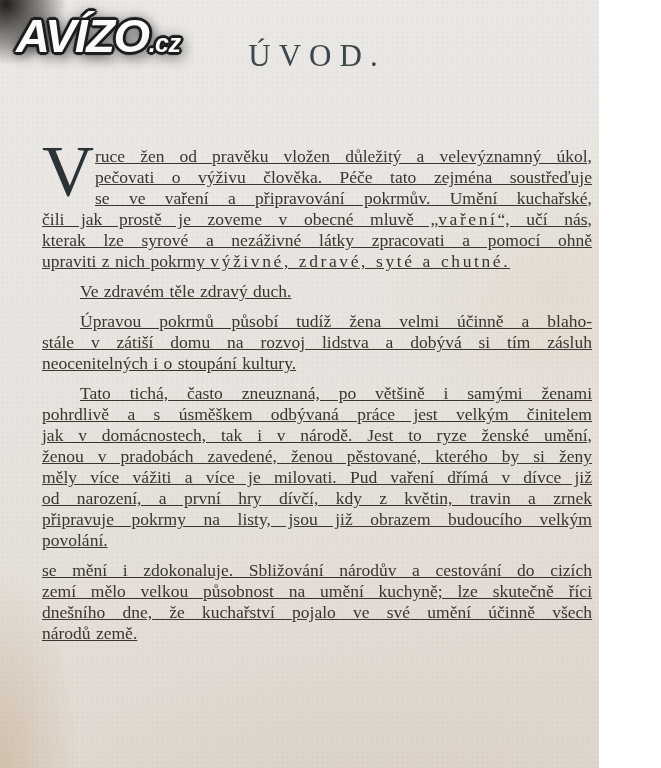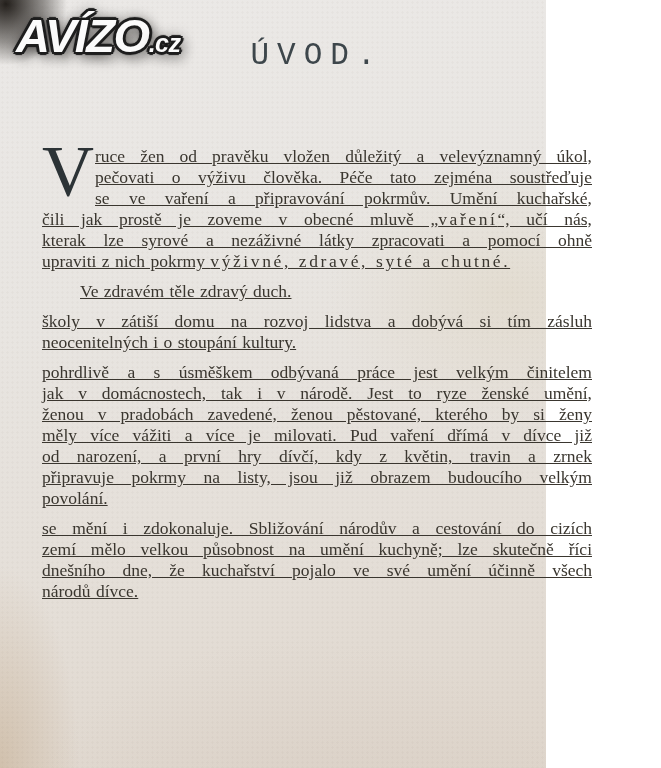--- a/index.html
+++ b/index.html
@@ -1,21 +1,21 @@
 <!DOCTYPE html>
 <html><head>
 <meta charset="utf-8">
 <style>
   html,body{margin:0;padding:0;}
   body{
     width:661px;height:768px;overflow:hidden;
     font-family:"Liberation Serif", serif;
   }
   .photo{
-    position:relative;width:546px;height:768px;
+    position:relative;width:599px;height:768px;
     background:
       radial-gradient(circle 90px at 6px 4px, rgba(18,14,10,0.92), rgba(18,14,10,0.40) 42%, rgba(18,14,10,0) 68%),
       radial-gradient(ellipse 260px 190px at 93% 38%, rgba(205,185,140,0.17), transparent 70%),
       radial-gradient(ellipse 110px 280px at 0% 100%, rgba(172,135,90,0.30), transparent 72%),
       radial-gradient(ellipse 420px 320px at 55% 112%, rgba(185,165,150,0.14), transparent 70%),
       linear-gradient(168deg, #ebe9e7 0%, #e8e5e1 38%, #e4ded7 72%, #ded5cb 100%);
   }
   
   .photo::after{
     content:"";position:absolute;inset:0;pointer-events:none;opacity:.55;
@@ -29,21 +29,21 @@
     font-size:47px;letter-spacing:-1.5px;color:#fbfbfb;
     text-shadow:
       2px 2px 0 #1d1d1d, -2px 2px 0 #1d1d1d, 2px -2px 0 #1d1d1d, -2px -2px 0 #1d1d1d,
       3px 0 1px #1d1d1d, -3px 0 1px #1d1d1d, 0 3px 1px #161616, 0 -3px 1px #1d1d1d,
       0 0 14px rgba(12,10,8,.75), 5px 7px 12px rgba(12,10,8,.45);
   }
   .logo .tld{font-size:25px;letter-spacing:-0.5px;}
   .page-title{
     position:absolute;left:42px;top:38px;width:550px;margin:0;z-index:2;
     text-align:center;font-weight:normal;
-    font-family:Liberation Mono, monospace;
+    font-family:Liberation Serif, serif;
     font-size:31px;letter-spacing:8px;color:#3d464b;
   }
   .body-text{
     position:absolute;left:42px;top:146px;width:550px;z-index:2;
     font-size:17.5px;line-height:21px;color:#3a362f;
     word-spacing:1px;
   }
   .para{margin:0 0 9px 0;}
   .para::after{content:"";display:block;clear:both;}
   .line{display:block;text-align:justify;text-align-last:justify;text-decoration:underline;}
@@ -71,32 +71,34 @@
         <span class="line"><span>pečovati o výživu člověka. Péče tato zejména soustřeďuje</span></span>
         <span class="line"><span>se ve vaření a připravování pokrmův. Umění kuchařské,</span></span>
         <span class="line"><span>čili jak prostě je zoveme v obecné mluvě „</span><span class="spaced">vaření</span><span>“, učí nás,</span></span>
         <span class="line"><span>kterak lze syrové a nezáživné látky zpracovati a pomocí ohně</span></span>
         <span class="line last"><span>upraviti z nich pokrmy </span><span class="spaced">výživné, zdravé, syté a chutné.</span></span>
       </div>
       <div class="para">
         <span class="line last indent"><span>Ve zdravém těle zdravý duch.</span></span>
       </div>
       <div class="para">
-        <span class="line"><span>školy v zátiší domu na rozvoj lidstva a dobývá si tím zásluh</span></span>
+        <span class="line indent"><span>Úpravou pokrmů působí tudíž žena velmi účinně a blaho-</span></span>
+        <span class="line"><span>stále v zátiší domu na rozvoj lidstva a dobývá si tím zásluh</span></span>
         <span class="line last"><span>neocenitelných i o stoupání kultury.</span></span>
       </div>
       <div class="para">
+        <span class="line indent"><span>Tato tichá, často zneuznaná, po většině i samými ženami</span></span>
         <span class="line"><span>pohrdlivě a s úsměškem odbývaná práce jest velkým činitelem</span></span>
         <span class="line"><span>jak v domácnostech, tak i v národě. Jest to ryze ženské umění,</span></span>
         <span class="line"><span>ženou v pradobách zavedené, ženou pěstované, kterého by si ženy</span></span>
         <span class="line"><span>měly více vážiti a více je milovati. Pud vaření dřímá v dívce již</span></span>
         <span class="line"><span>od narození, a první hry dívčí, kdy z květin, travin a zrnek</span></span>
         <span class="line"><span>připravuje pokrmy na listy, jsou již obrazem budoucího velkým</span></span>
         <span class="line last"><span>povolání.</span></span>
       </div>
       <div class="para">
         <span class="line"><span>se mění i zdokonaluje. Sbližování národův a cestování do cizích</span></span>
         <span class="line"><span>zemí mělo velkou působnost na umění kuchyně; lze skutečně říci</span></span>
         <span class="line"><span>dnešního dne, že kuchařství pojalo ve své umění účinně všech</span></span>
-        <span class="line last"><span>národů dívce.</span></span>
+        <span class="line last"><span>národů země.</span></span>
       </div>
     </div>
 </div>
 
 </body></html>

